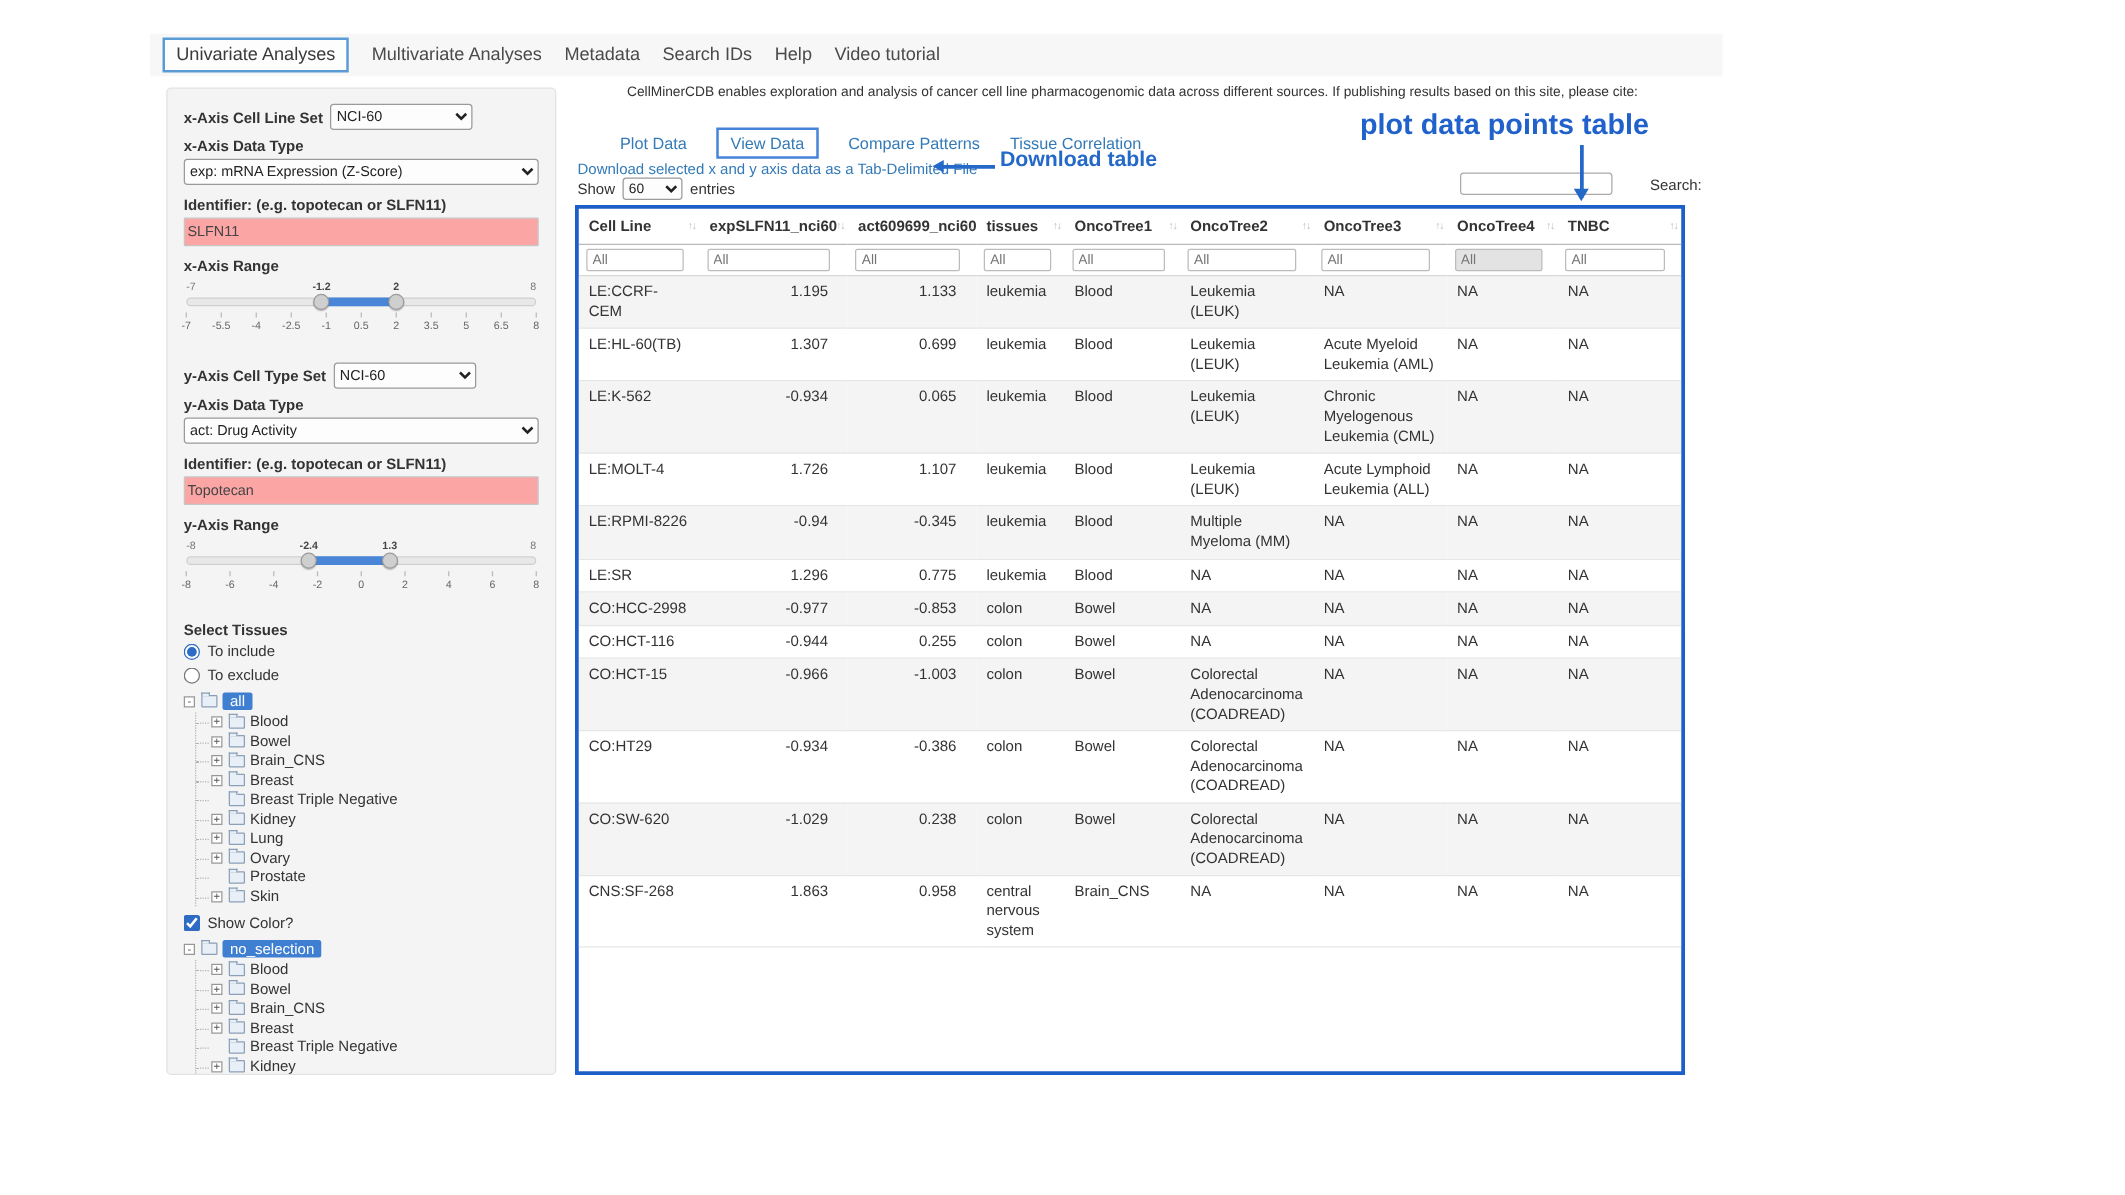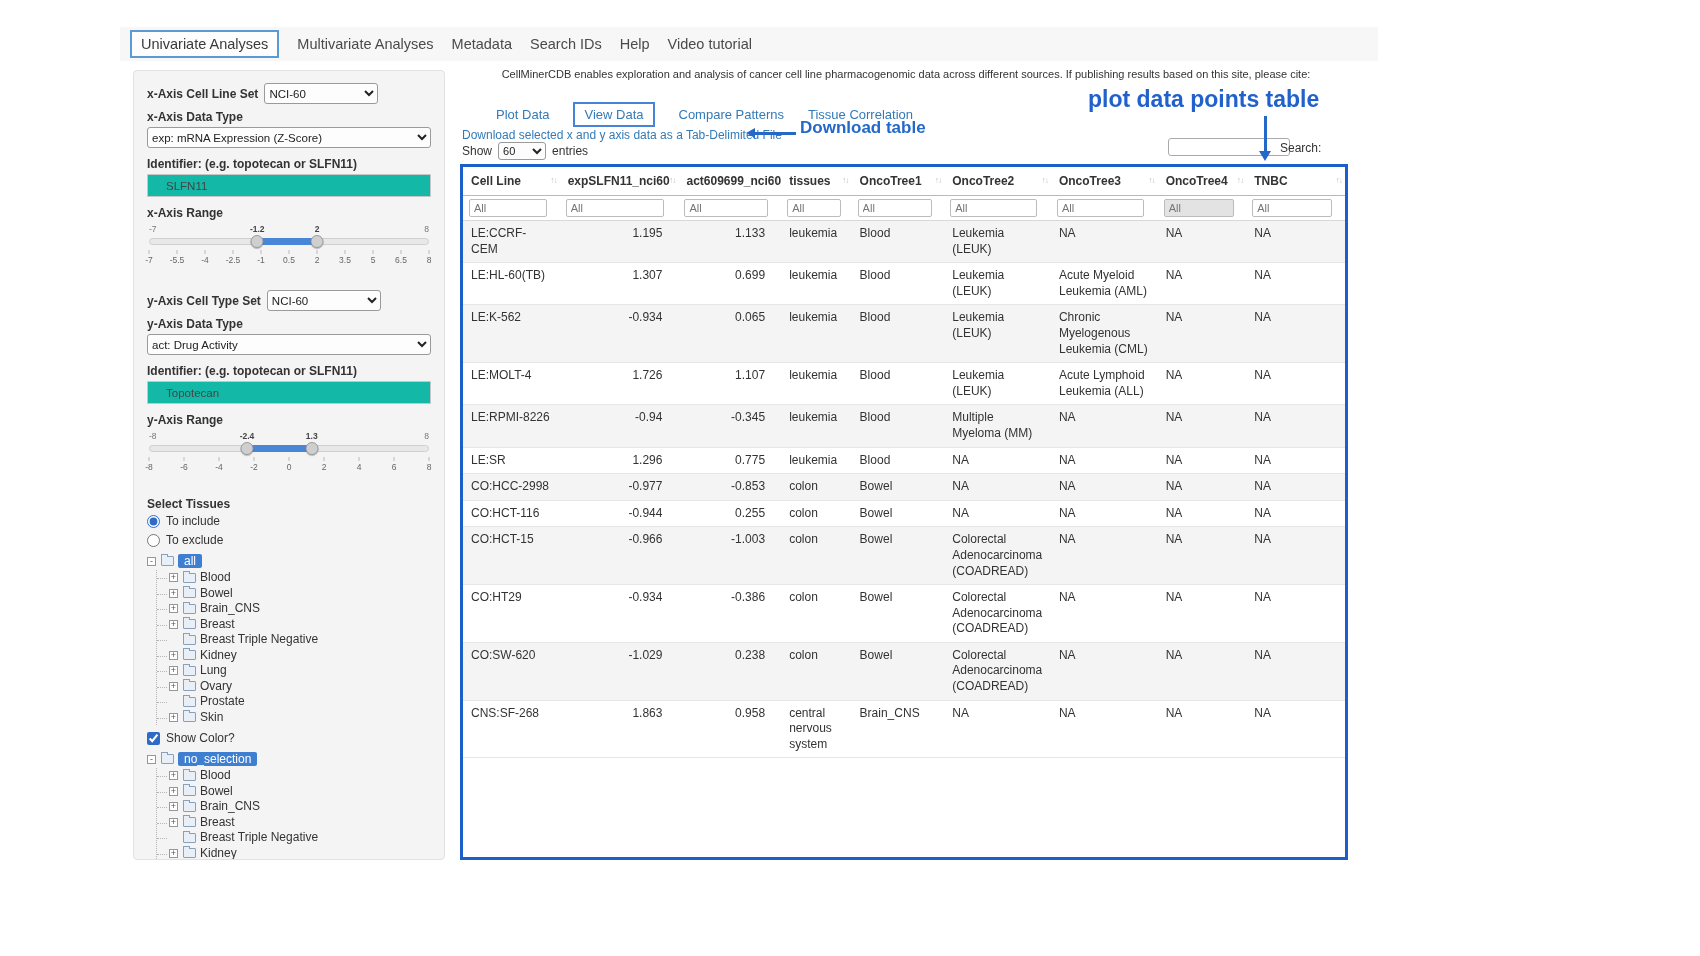--- a/index.html
+++ b/index.html
@@ -17,21 +17,21 @@
     background:#f4f4f4; border:1px solid #e2e2e2; border-radius:4px;
     padding:12px 13px; overflow:hidden; }
   .sb-label { font-size:12px; font-weight:bold; color:#333; margin:2px 0 3px; }
   .sb-inline { display:flex; align-items:center; gap:6px; margin-bottom:6px; }
   .sb-inline .sb-label { margin:0; }
   select { font-size:11.5px; height:21px; border:1px solid #9a9a9a; border-radius:3px;
     background:#fdfdfd; color:#222; }
   .sel-small { width:114px; }
   .sel-full { width:100%; margin-bottom:7px; }
   .sb-input { width:100%; height:23px; border:1px solid #c6c6c6; border-radius:1px;
-    font-size:11.5px; padding:0 18px; margin-bottom:7px; background:#14b8a6; color:#444; }
+    font-size:11.5px; padding:0 2px; margin-bottom:7px; background:#fca5a5; color:#444; }
 
   
   .slider { position:relative; height:56px; margin:4px 2px 10px; }
   .sl-min,.sl-max,.sl-val { position:absolute; top:0; font-size:8.5px; color:#777; }
   .sl-min { left:0; } .sl-max { right:0; }
   .sl-val { transform:translateX(-50%); color:#444; font-weight:bold; }
   .sl-track { position:absolute; left:0; right:0; top:14px; height:7px;
     background:#e8e8e8; border:1px solid #cfcfcf; border-radius:4px; }
   .sl-bar { position:absolute; top:-1px; height:7px; background:#4a86d8; border-radius:3px; }
   .sl-handle { position:absolute; top:-4px; width:13px; height:13px; background:#cfcfcf;
@@ -78,21 +78,21 @@
     gap:24px;margin-left:24px; }
   .main-tab { font-size:13px; color:#337ab7; cursor:pointer; white-space:nowrap; }
   .main-tab.active { border:2px solid #4584d8; padding:3px 9px; }
   .download-link { position:absolute; left:2px; top:66px; font-size:12px; color:#337ab7;
     cursor:pointer; }
   .show-row { position:absolute; left:2px; top:80px; display:flex; align-items:center;
     gap:6px; font-size:12px; }
   .entries-select { width:48px; height:18px; font-size:11px; }
   .search-input { position:absolute; left:708px; top:76px; width:122px; height:18px;
     border:1px solid #aaa; border-radius:3px; font-size:11px; padding:0 5px; }
-  .search-label { position:absolute; left:820px; top:79px; font-size:12px; color:#333; }
+  .search-label { position:absolute; left:860px; top:79px; font-size:12px; color:#333; }
 
   
   .table-wrap { position:absolute; left:0; top:102px; width:888px; height:696px;
     border:3px solid #1c5fc8; background:#fff; overflow:hidden; }
   table.data { width:100%; border-collapse:collapse; table-layout:fixed; }
   table.data th { font-size:12px; font-weight:bold; text-align:left; padding:7px 8px;
     border-bottom:1px solid #b9b9b9; vertical-align:middle; position:relative;
     cursor:pointer; }
   .sorticon { position:absolute; right:3px; top:8px; font-size:8.5px; color:#c2c2c2;
     letter-spacing:-1px; }

